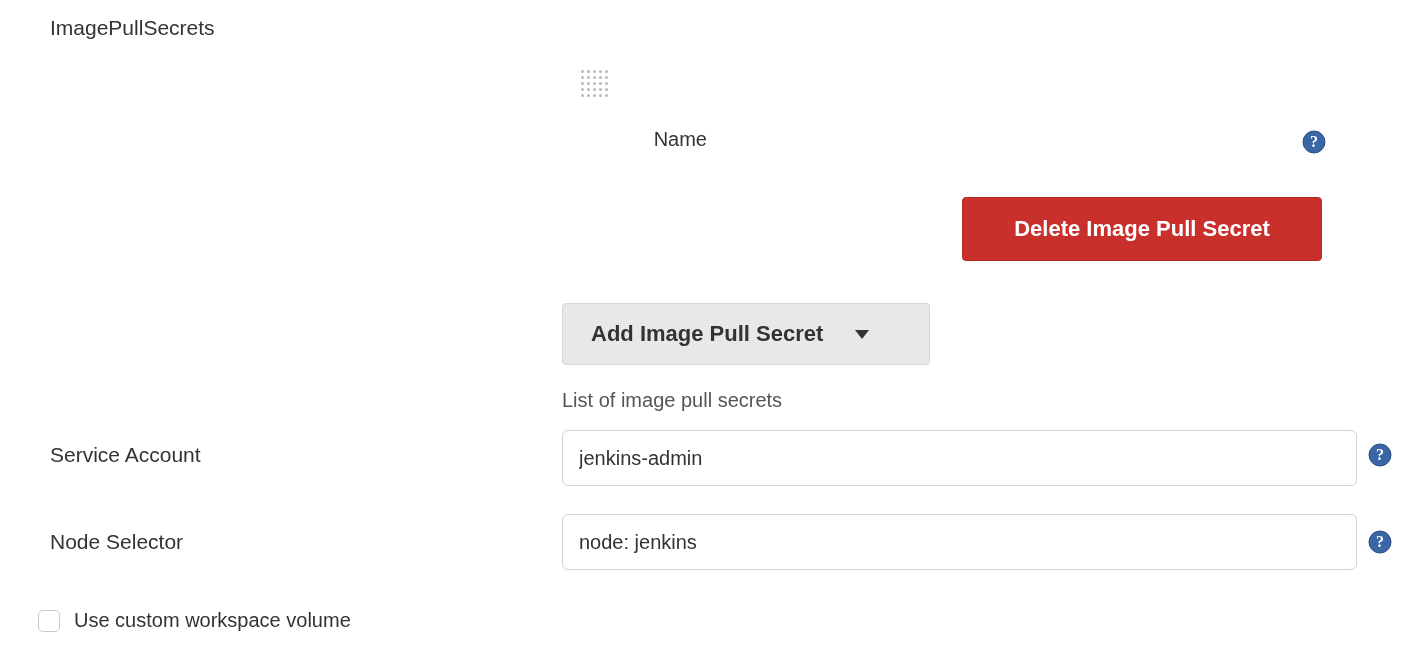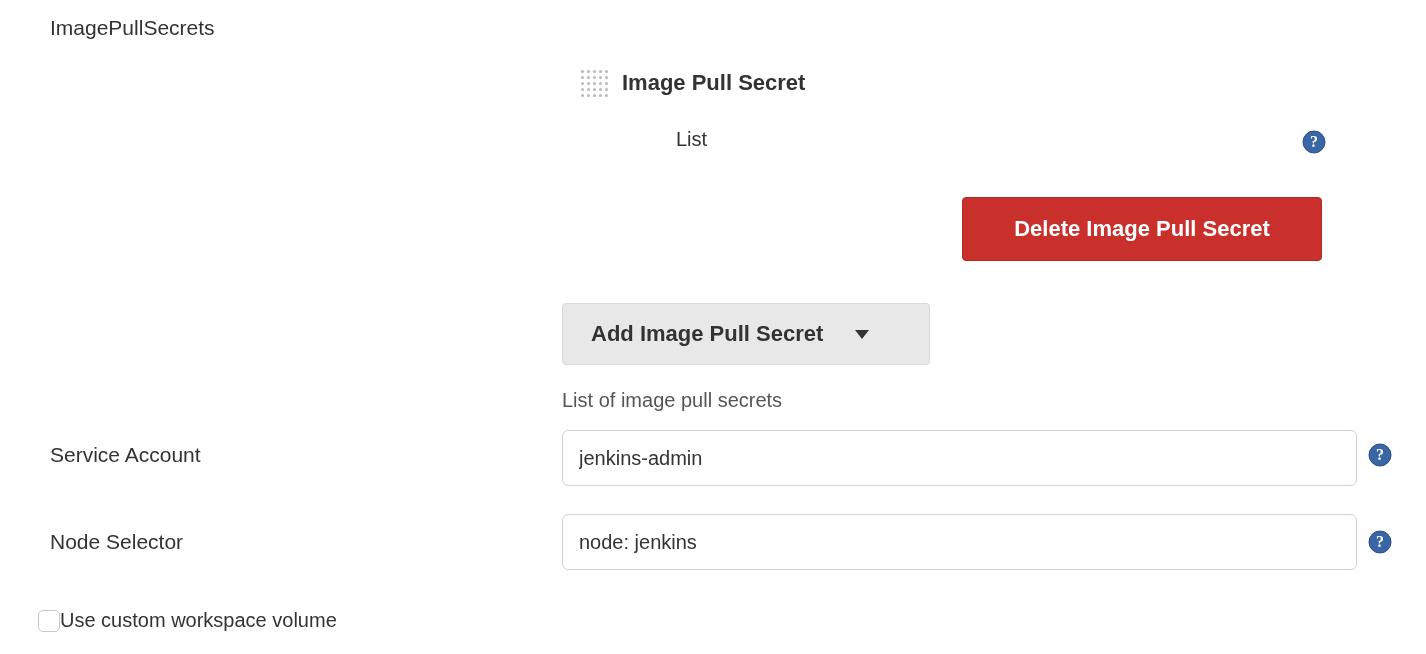--- a/index.html
+++ b/index.html
@@ -106,20 +106,21 @@
   .desc-text {
     position: absolute;
     font-size: 20px;
     color: #555;
   }
 
   .checkbox-wrap {
     position: absolute;
     display: inline-flex;
     align-items: center;
+    gap: 14px;
     cursor: pointer;
   }
   .fake-checkbox {
     width: 22px; height: 22px;
     border: 1.5px solid #c9c9c9;
     border-radius: 5px;
     background: #fff;
   }
   .checkbox-label { font-size: 20px; color: #333; }
 </style>
@@ -151,23 +152,22 @@
       <span></span>
       <span></span>
       <span></span>
       <span></span>
       <span></span>
       <span></span>
       <span></span>
       <span></span>
     </div>
 
-  <div class="section-heading" style="top:70px; left:622px;">Image Pull Secret</div>
-
-  <div class="small-label" style="top:128px; left:622px; width:85px;">List</div>
+
+  <div class="small-label" style="top:128px; left:622px; width:85px;">Name</div>
 
 
   <div class="help-icon" style="top:130px; left:1302px;">
     <svg viewBox="0 0 24 24">
         <circle cx="12" cy="12" r="11" fill="#3b66a6" stroke="#2a4e86" stroke-width="1"></circle>
         <text x="12" y="17" text-anchor="middle" font-size="16" font-weight="bold" fill="#ffffff" font-family="Georgia,serif">?</text>
       </svg>
   </div>
 
   <button class="btn-danger" style="top:197px; left:962px; width:360px;">Delete Image Pull Secret</button>

